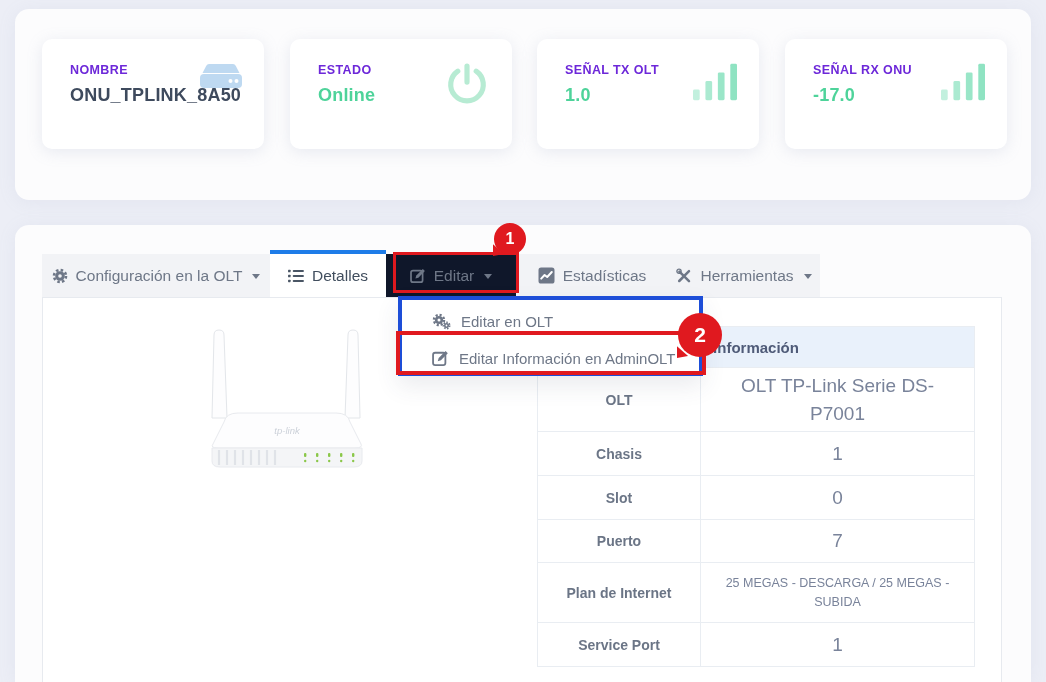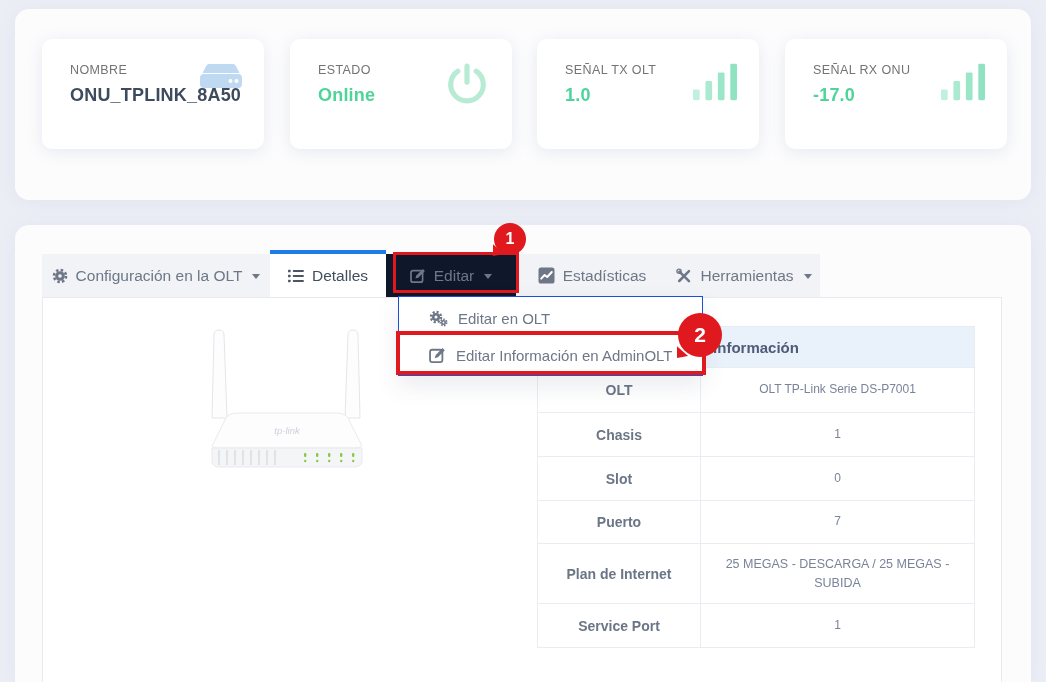--- a/index.html
+++ b/index.html
@@ -12,22 +12,22 @@
     position:absolute; left:15px; top:9px; width:1016px; height:191px;
     background:#fcfcfd; border-radius:14px; box-shadow:0 2px 18px rgba(150,160,190,0.10);
   }
   .stat-card {
     position:absolute; top:39px; width:222px; height:110px; background:#fff;
     border-radius:10px; box-shadow:0 3px 16px rgba(140,152,185,0.18);
   }
   .stat-card.c1 { left:42px; } .stat-card.c2 { left:290px; }
   .stat-card.c3 { left:537px; } .stat-card.c4 { left:785px; }
   .stat-label {
-    position:absolute; left:28px; top:24px; font-size:12.5px; font-weight:normal;
-    color:#737373; letter-spacing:0.4px;
+    position:absolute; left:28px; top:24px; font-size:12.5px; font-weight:bold;
+    color:#6d28d9; letter-spacing:0.4px;
   }
   .stat-value { position:absolute; left:28px; top:46px; font-size:18px; font-weight:bold; letter-spacing:0.2px; }
   .stat-value.dark  { color:#3e4a5d; }
   .stat-value.green { color:#4ed39a; }
   .stat-icon { position:absolute; top:22px; right:22px; line-height:0; }
   
   .main-card {
     position:absolute; left:15px; top:225px; width:1016px; height:457px;
     background:#fcfcfd; border-radius:14px 14px 0 0; box-shadow:0 2px 18px rgba(150,160,190,0.10);
   }
@@ -64,27 +64,27 @@
   }
   .it-row { display:flex; border-top:1px solid #e9edf2; min-height:43px; }
   .it-row.r1 { min-height:44px; } .it-row.r4 { min-height:42px; } .it-row.r5 { min-height:59px; }
   .it-label {
     width:163px; box-sizing:border-box; border-right:1px solid #e9edf2;
     display:flex; align-items:center; justify-content:center;
     font-weight:bold; font-size:14px; color:#6b7586; text-align:center;
   }
   .it-value {
     flex:1; display:flex; align-items:center; justify-content:center;
-    font-size:12px; color:#79839a; text-align:center; padding:4px 18px; line-height:1.45;
+    font-size:19px; color:#79839a; text-align:center; padding:4px 18px; line-height:1.45;
   }
   .it-row.r5 .it-value { font-size:12.5px; }
   
   .dropdown {
     position:absolute; left:398px; top:296px; width:305px; height:80px; z-index:3;
-    background:#fff; border:1px solid #1d4ed8; box-sizing:border-box; padding:3px 0;
+    background:#fff; border:4px solid #1d4ed8; box-sizing:border-box; padding:3px 0;
     box-shadow:0 10px 22px rgba(60,70,100,0.10);
   }
   .dd-item {
     height:37px; display:flex; align-items:center; gap:10px; padding-left:30px;
     font-size:15px; color:#6e7787; cursor:pointer;
   }
   .dd-item .icn { line-height:0; }
   
   .red-box { position:absolute; box-sizing:border-box; border:3px solid #e0191f; z-index:4; }
   .red-box.b1 { left:393px; top:252px; width:126px; height:41px; }

